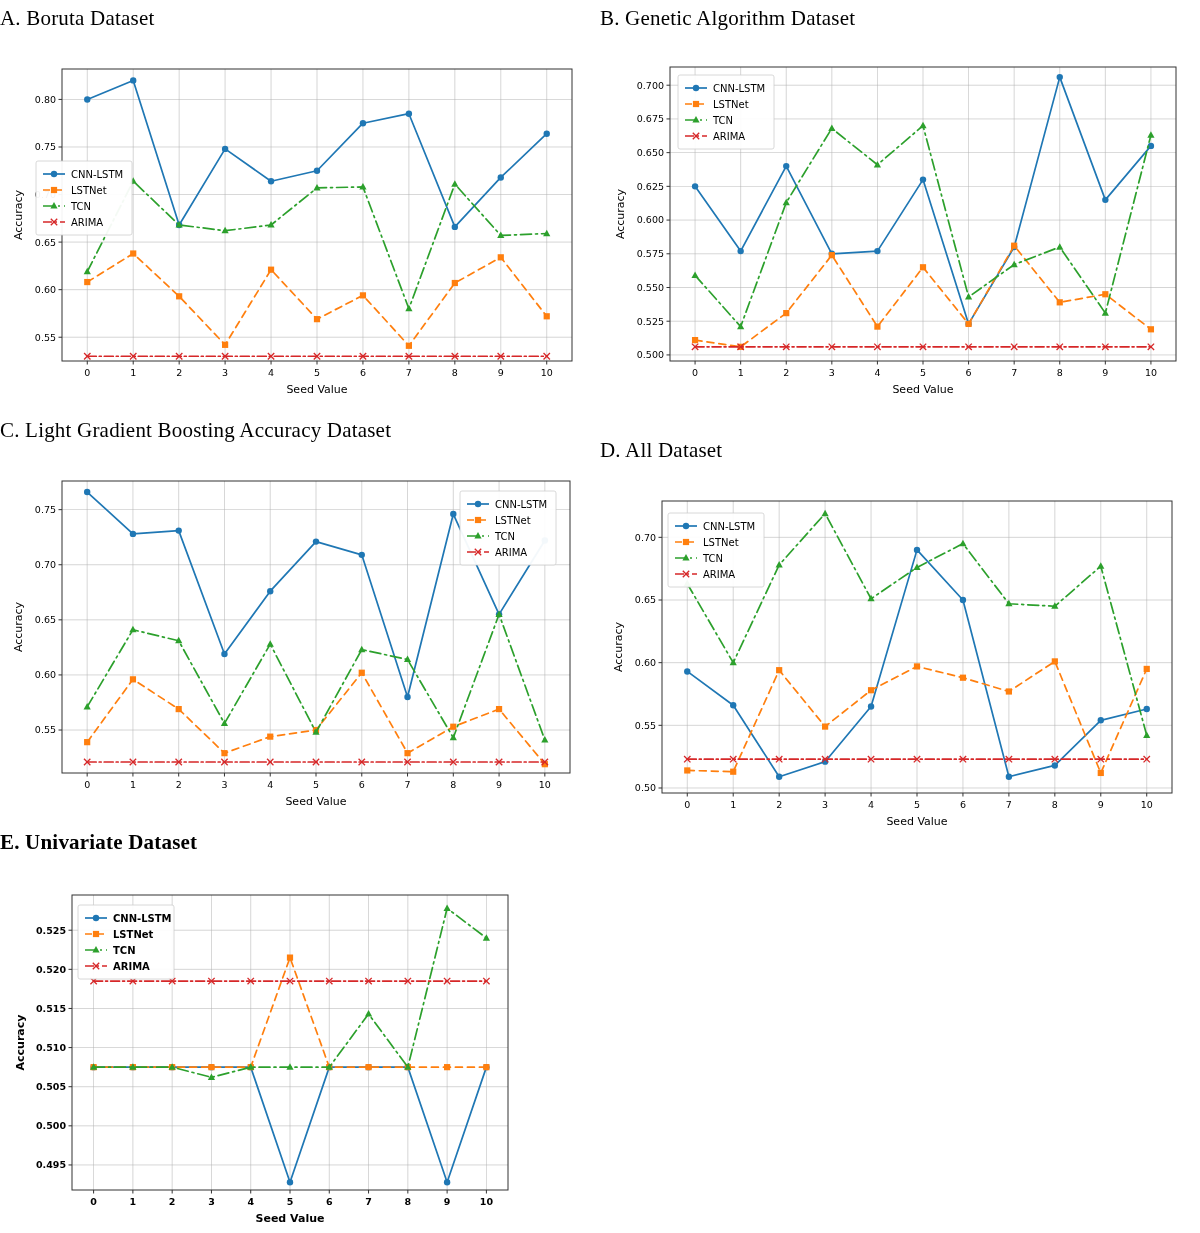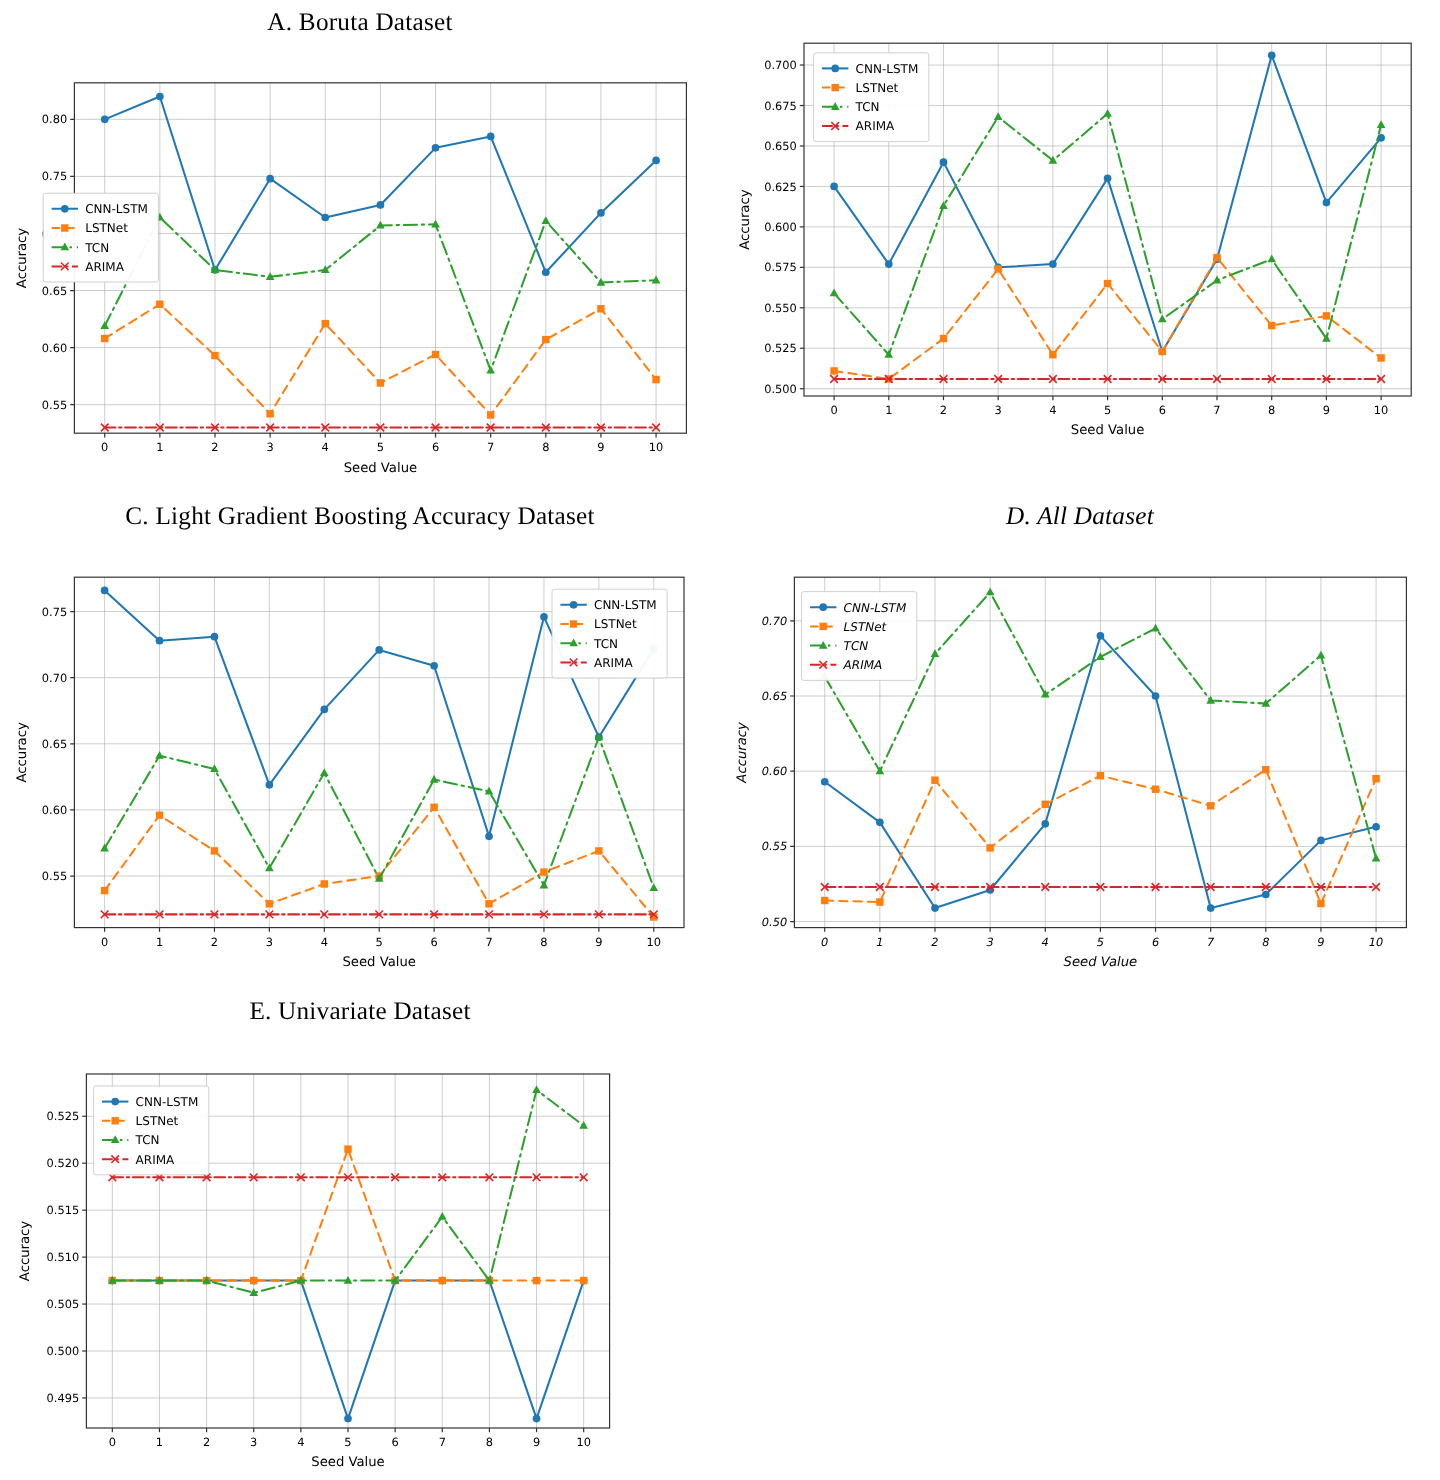--- a/index.html
+++ b/index.html
@@ -8,21 +8,20 @@
     background:#ffffff;
     font-family:"Liberation Sans", sans-serif;
     color:#000;
     position:relative;
     overflow:hidden;
   }
   .panel{position:absolute;}
   .panel-title{
     font-family:"Liberation Serif", serif;
     font-size:21px;
-    text-align:center;
     width:100%;
     letter-spacing:0.2px;
   }
   .plot-wrap{position:relative;}
   svg{display:block;}
   .axis-label{
     font-family:"DejaVu Sans", sans-serif;
     font-size:11px;
     fill:#000;
   }
@@ -267,20 +266,21 @@
             <line x1="50.8" y1="187.8" x2="57.2" y2="194.2" stroke="#d62728" stroke-width="1.3"></line>
             <line x1="50.8" y1="194.2" x2="57.2" y2="187.8" stroke="#d62728" stroke-width="1.3"></line>
           </g>
           <text x="71" y="194.6" class="legend-text">ARIMA</text>
         </g>
       </svg>
   </div>
 </div>
 
 <div class="panel" style="left:600px;top:0px;width:600px;height:404px;">
+  <div class="panel-title" style="margin-top:6px;">B.   Genetic Algorithm Dataset</div>
   <div class="plot-wrap">
     <svg id="svg-B" width="600" height="370" viewBox="0 0 600 370">
         <line x1="95.07207207207207" y1="36" x2="95.07207207207207" y2="330" stroke="#b0b0b0" stroke-width="0.7" opacity="0.75"></line>
         <line x1="140.65765765765764" y1="36" x2="140.65765765765764" y2="330" stroke="#b0b0b0" stroke-width="0.7" opacity="0.75"></line>
         <line x1="186.24324324324323" y1="36" x2="186.24324324324323" y2="330" stroke="#b0b0b0" stroke-width="0.7" opacity="0.75"></line>
         <line x1="231.82882882882882" y1="36" x2="231.82882882882882" y2="330" stroke="#b0b0b0" stroke-width="0.7" opacity="0.75"></line>
         <line x1="277.4144144144144" y1="36" x2="277.4144144144144" y2="330" stroke="#b0b0b0" stroke-width="0.7" opacity="0.75"></line>
         <line x1="323" y1="36" x2="323" y2="330" stroke="#b0b0b0" stroke-width="0.7" opacity="0.75"></line>
         <line x1="368.58558558558553" y1="36" x2="368.58558558558553" y2="330" stroke="#b0b0b0" stroke-width="0.7" opacity="0.75"></line>
         <line x1="414.1711711711711" y1="36" x2="414.1711711711711" y2="330" stroke="#b0b0b0" stroke-width="0.7" opacity="0.75"></line>
@@ -737,21 +737,21 @@
           <g>
             <line x1="474.8" y1="105.8" x2="481.2" y2="112.2" stroke="#d62728" stroke-width="1.3"></line>
             <line x1="474.8" y1="112.2" x2="481.2" y2="105.8" stroke="#d62728" stroke-width="1.3"></line>
           </g>
           <text x="495" y="112.6" class="legend-text">ARIMA</text>
         </g>
       </svg>
   </div>
 </div>
 
-<div class="panel" style="left:600px;top:412px;width:600px;height:404px;font-style:italic;">
+<div class="panel" style="left:600px;top:432px;width:600px;height:404px;">
   <div class="panel-title" style="margin-top:6px;">D.   All Dataset</div>
   <div class="plot-wrap">
     <svg id="svg-D" width="600" height="370" viewBox="0 0 600 370">
         <line x1="87.27027027027027" y1="38" x2="87.27027027027027" y2="330" stroke="#b0b0b0" stroke-width="0.7" opacity="0.75"></line>
         <line x1="133.2162162162162" y1="38" x2="133.2162162162162" y2="330" stroke="#b0b0b0" stroke-width="0.7" opacity="0.75"></line>
         <line x1="179.16216216216213" y1="38" x2="179.16216216216213" y2="330" stroke="#b0b0b0" stroke-width="0.7" opacity="0.75"></line>
         <line x1="225.1081081081081" y1="38" x2="225.1081081081081" y2="330" stroke="#b0b0b0" stroke-width="0.7" opacity="0.75"></line>
         <line x1="271.054054054054" y1="38" x2="271.054054054054" y2="330" stroke="#b0b0b0" stroke-width="0.7" opacity="0.75"></line>
         <line x1="317" y1="38" x2="317" y2="330" stroke="#b0b0b0" stroke-width="0.7" opacity="0.75"></line>
         <line x1="362.9459459459459" y1="38" x2="362.9459459459459" y2="330" stroke="#b0b0b0" stroke-width="0.7" opacity="0.75"></line>
@@ -967,21 +967,21 @@
           <g>
             <line x1="82.8" y1="107.8" x2="89.2" y2="114.2" stroke="#d62728" stroke-width="1.3"></line>
             <line x1="82.8" y1="114.2" x2="89.2" y2="107.8" stroke="#d62728" stroke-width="1.3"></line>
           </g>
           <text x="103" y="114.6" class="legend-text">ARIMA</text>
         </g>
       </svg>
   </div>
 </div>
 
-<div class="panel" style="left:0px;top:824px;width:600px;height:409px;">
+<div class="panel" style="left:0px;top:824px;width:600px;height:409px;font-weight:bold;">
   <div class="panel-title" style="margin-top:6px;">E.   Univariate Dataset</div>
   <div class="plot-wrap">
     <svg id="svg-E" width="600" height="375" viewBox="0 0 600 375">
         <line x1="93.6036036036036" y1="40" x2="93.6036036036036" y2="335" stroke="#b0b0b0" stroke-width="0.7" opacity="0.75"></line>
         <line x1="132.88288288288288" y1="40" x2="132.88288288288288" y2="335" stroke="#b0b0b0" stroke-width="0.7" opacity="0.75"></line>
         <line x1="172.16216216216213" y1="40" x2="172.16216216216213" y2="335" stroke="#b0b0b0" stroke-width="0.7" opacity="0.75"></line>
         <line x1="211.4414414414414" y1="40" x2="211.4414414414414" y2="335" stroke="#b0b0b0" stroke-width="0.7" opacity="0.75"></line>
         <line x1="250.7207207207207" y1="40" x2="250.7207207207207" y2="335" stroke="#b0b0b0" stroke-width="0.7" opacity="0.75"></line>
         <line x1="290" y1="40" x2="290" y2="335" stroke="#b0b0b0" stroke-width="0.7" opacity="0.75"></line>
         <line x1="329.2792792792792" y1="40" x2="329.2792792792792" y2="335" stroke="#b0b0b0" stroke-width="0.7" opacity="0.75"></line>

